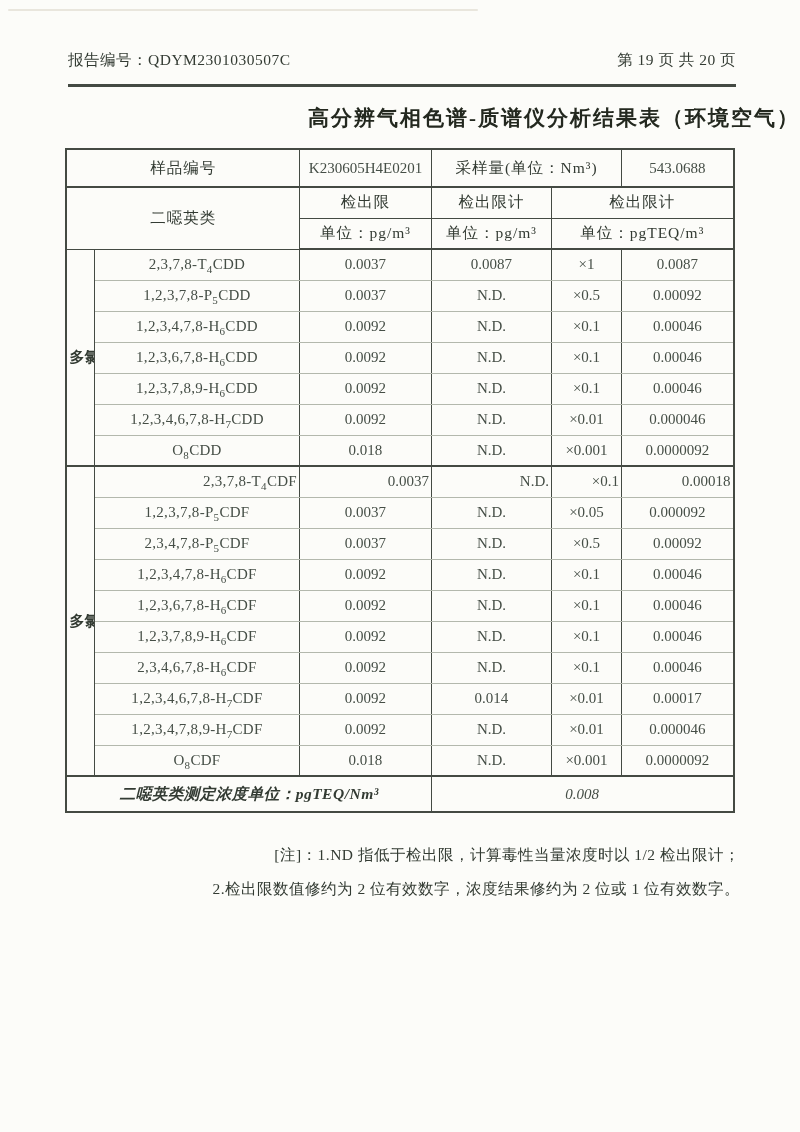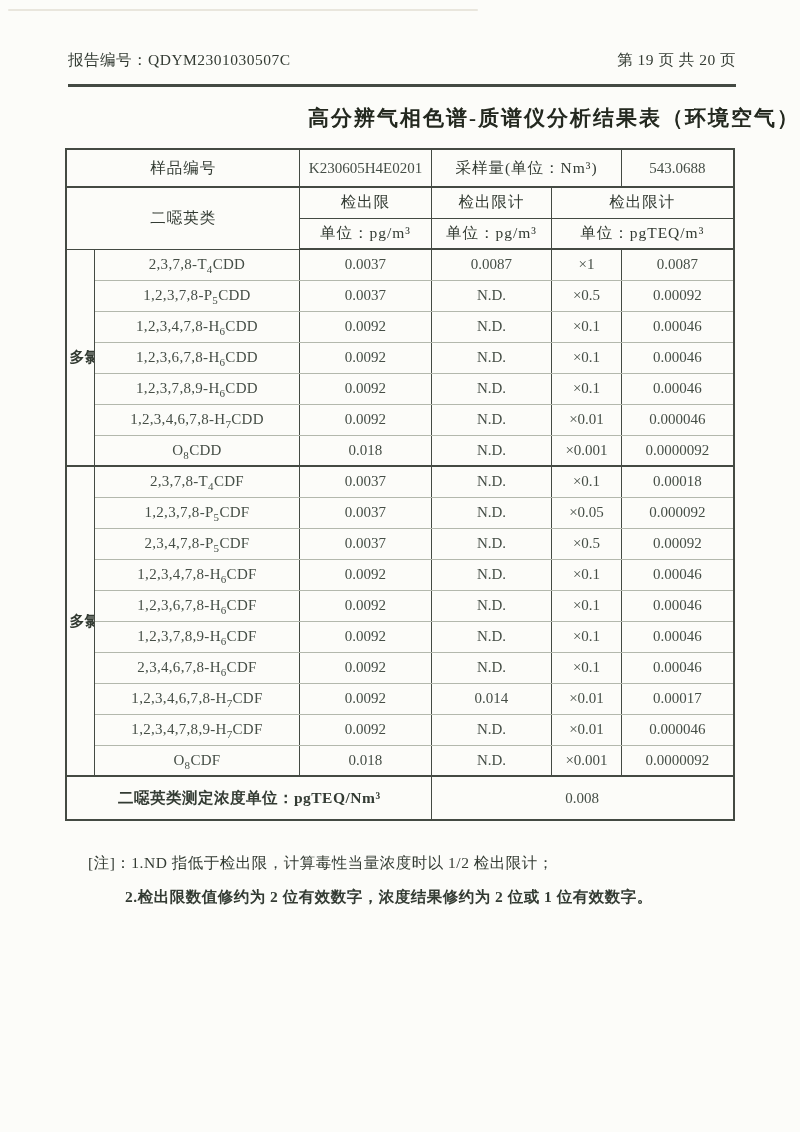--- a/index.html
+++ b/index.html
@@ -52,47 +52,48 @@
     border-top:1px solid var(--line-light);
     border-bottom:1px solid var(--line-light);
     text-align:center;vertical-align:middle;
     padding:2px 2px;
     overflow:hidden;
     white-space:nowrap;
   }
   tr.hrow1{height:38px;}
   tr.hrow2,tr.hrow3{height:31px;}
   tr.drow{height:31px;}
-  tr.foot{height:44px;}
+  tr.foot{height:36px;font-style:italic;}
   td.hb{font-weight:normal;color:var(--ink-bold);font-size:15.5px;letter-spacing:1px;}
   tr.hrow1 td{border-top:2px solid var(--line-dark);border-bottom:2px solid var(--line-dark);}
   tr.hrow2 td{border-bottom:1px solid var(--line-dark);}
   tr.hrow3 td{border-bottom:2px solid var(--line-dark);}
-  tr.sect td{border-top:2px solid var(--line-dark);}
+  tr.sect td{border-top:2px solid var(--line-dark);text-align:right;}
   tr.foot td{border-top:2px solid var(--line-dark);}
   td.gcell{
     font-weight:bold;color:var(--ink-bold);
     padding:3px 4px;
     word-break:break-all;
     line-height:21px;
     font-size:15px;
     white-space:normal;
   }
   td.name{letter-spacing:0.3px;margin-top:11px;}
   sub{font-size:11px;line-height:0;}
   td.foot-label{font-weight:bold;color:var(--ink-bold);font-size:15.5px;letter-spacing:0.5px;}
   .notes{
     margin:25px 60px 0 88px;
     font-size:15.5px;
     line-height:34px;
     color:var(--ink-bold);
     letter-spacing:0.5px;
+    text-align:right;
   }
   .notes .n2{padding-left:64px;}
-  .notes .n3{padding-left:37px;font-weight:bold;}
+  .notes .n3{padding-left:37px;}
 </style>
 </head>
 <body>
 
 <div>
   <div class="scan-mark"></div>
 
   <div class="report-header">
     <span>报告编号：QDYM2301030507C</span>
     <span>第 19 页 共 20 页</span>

